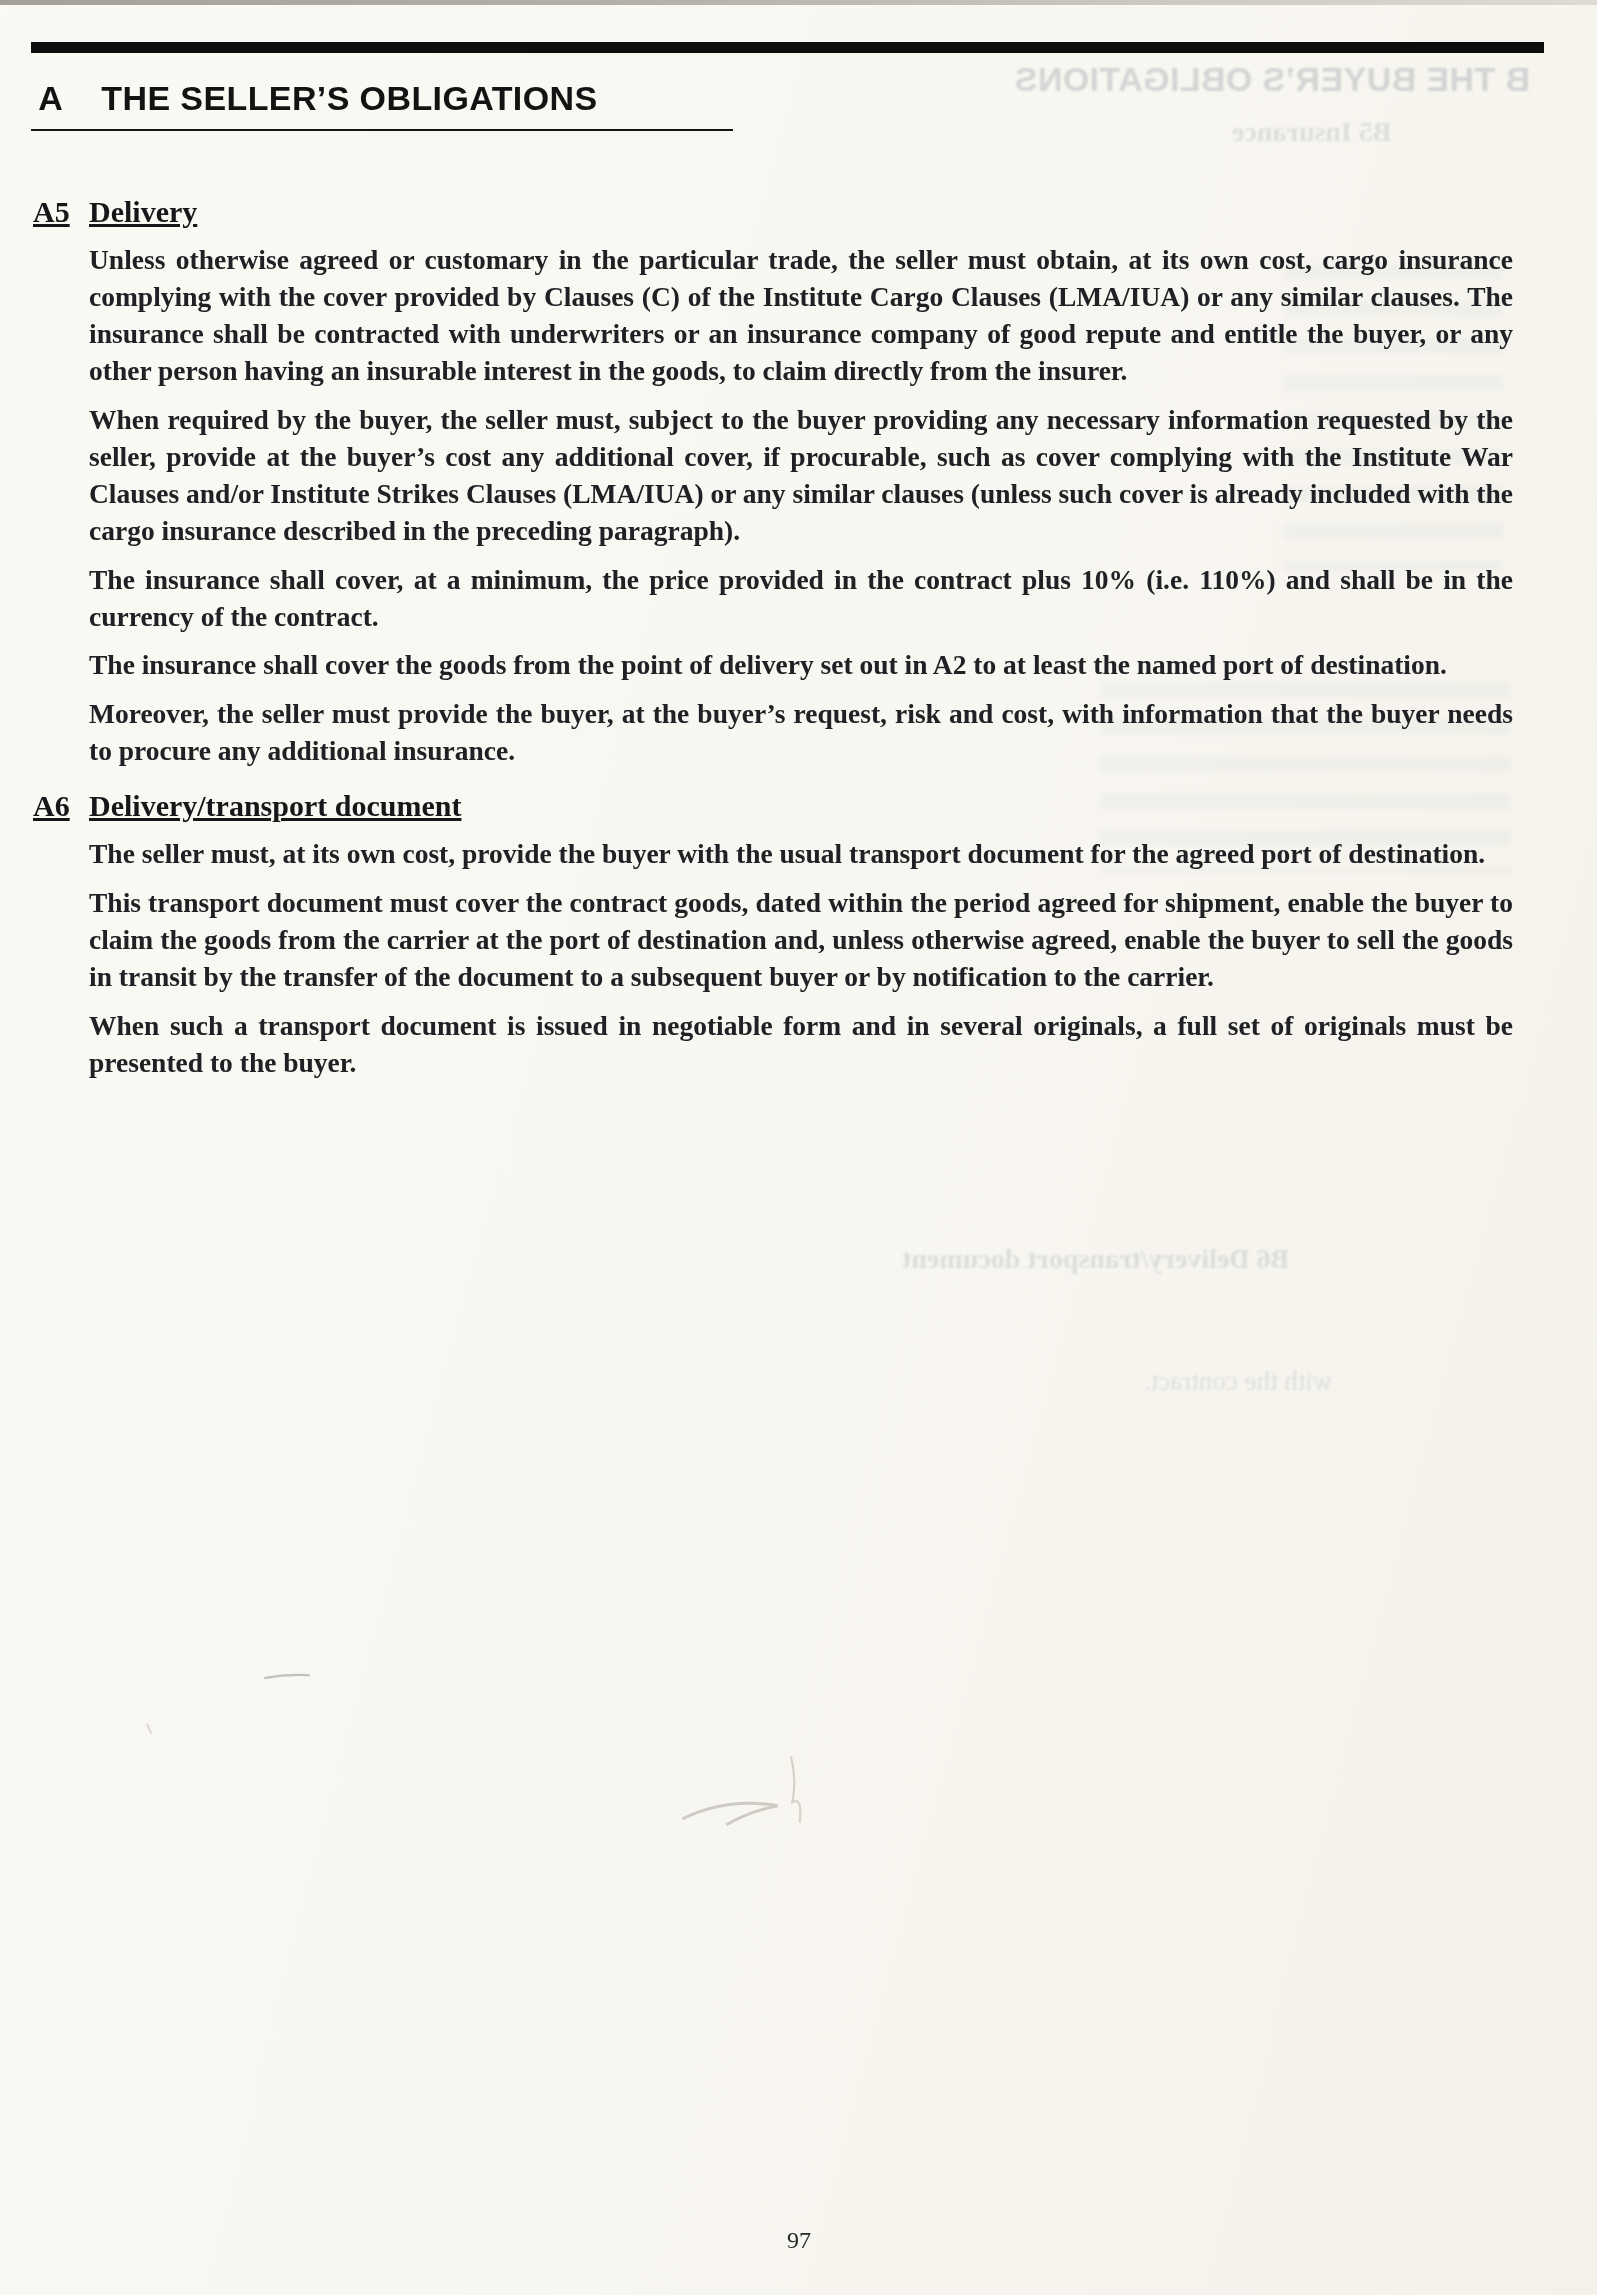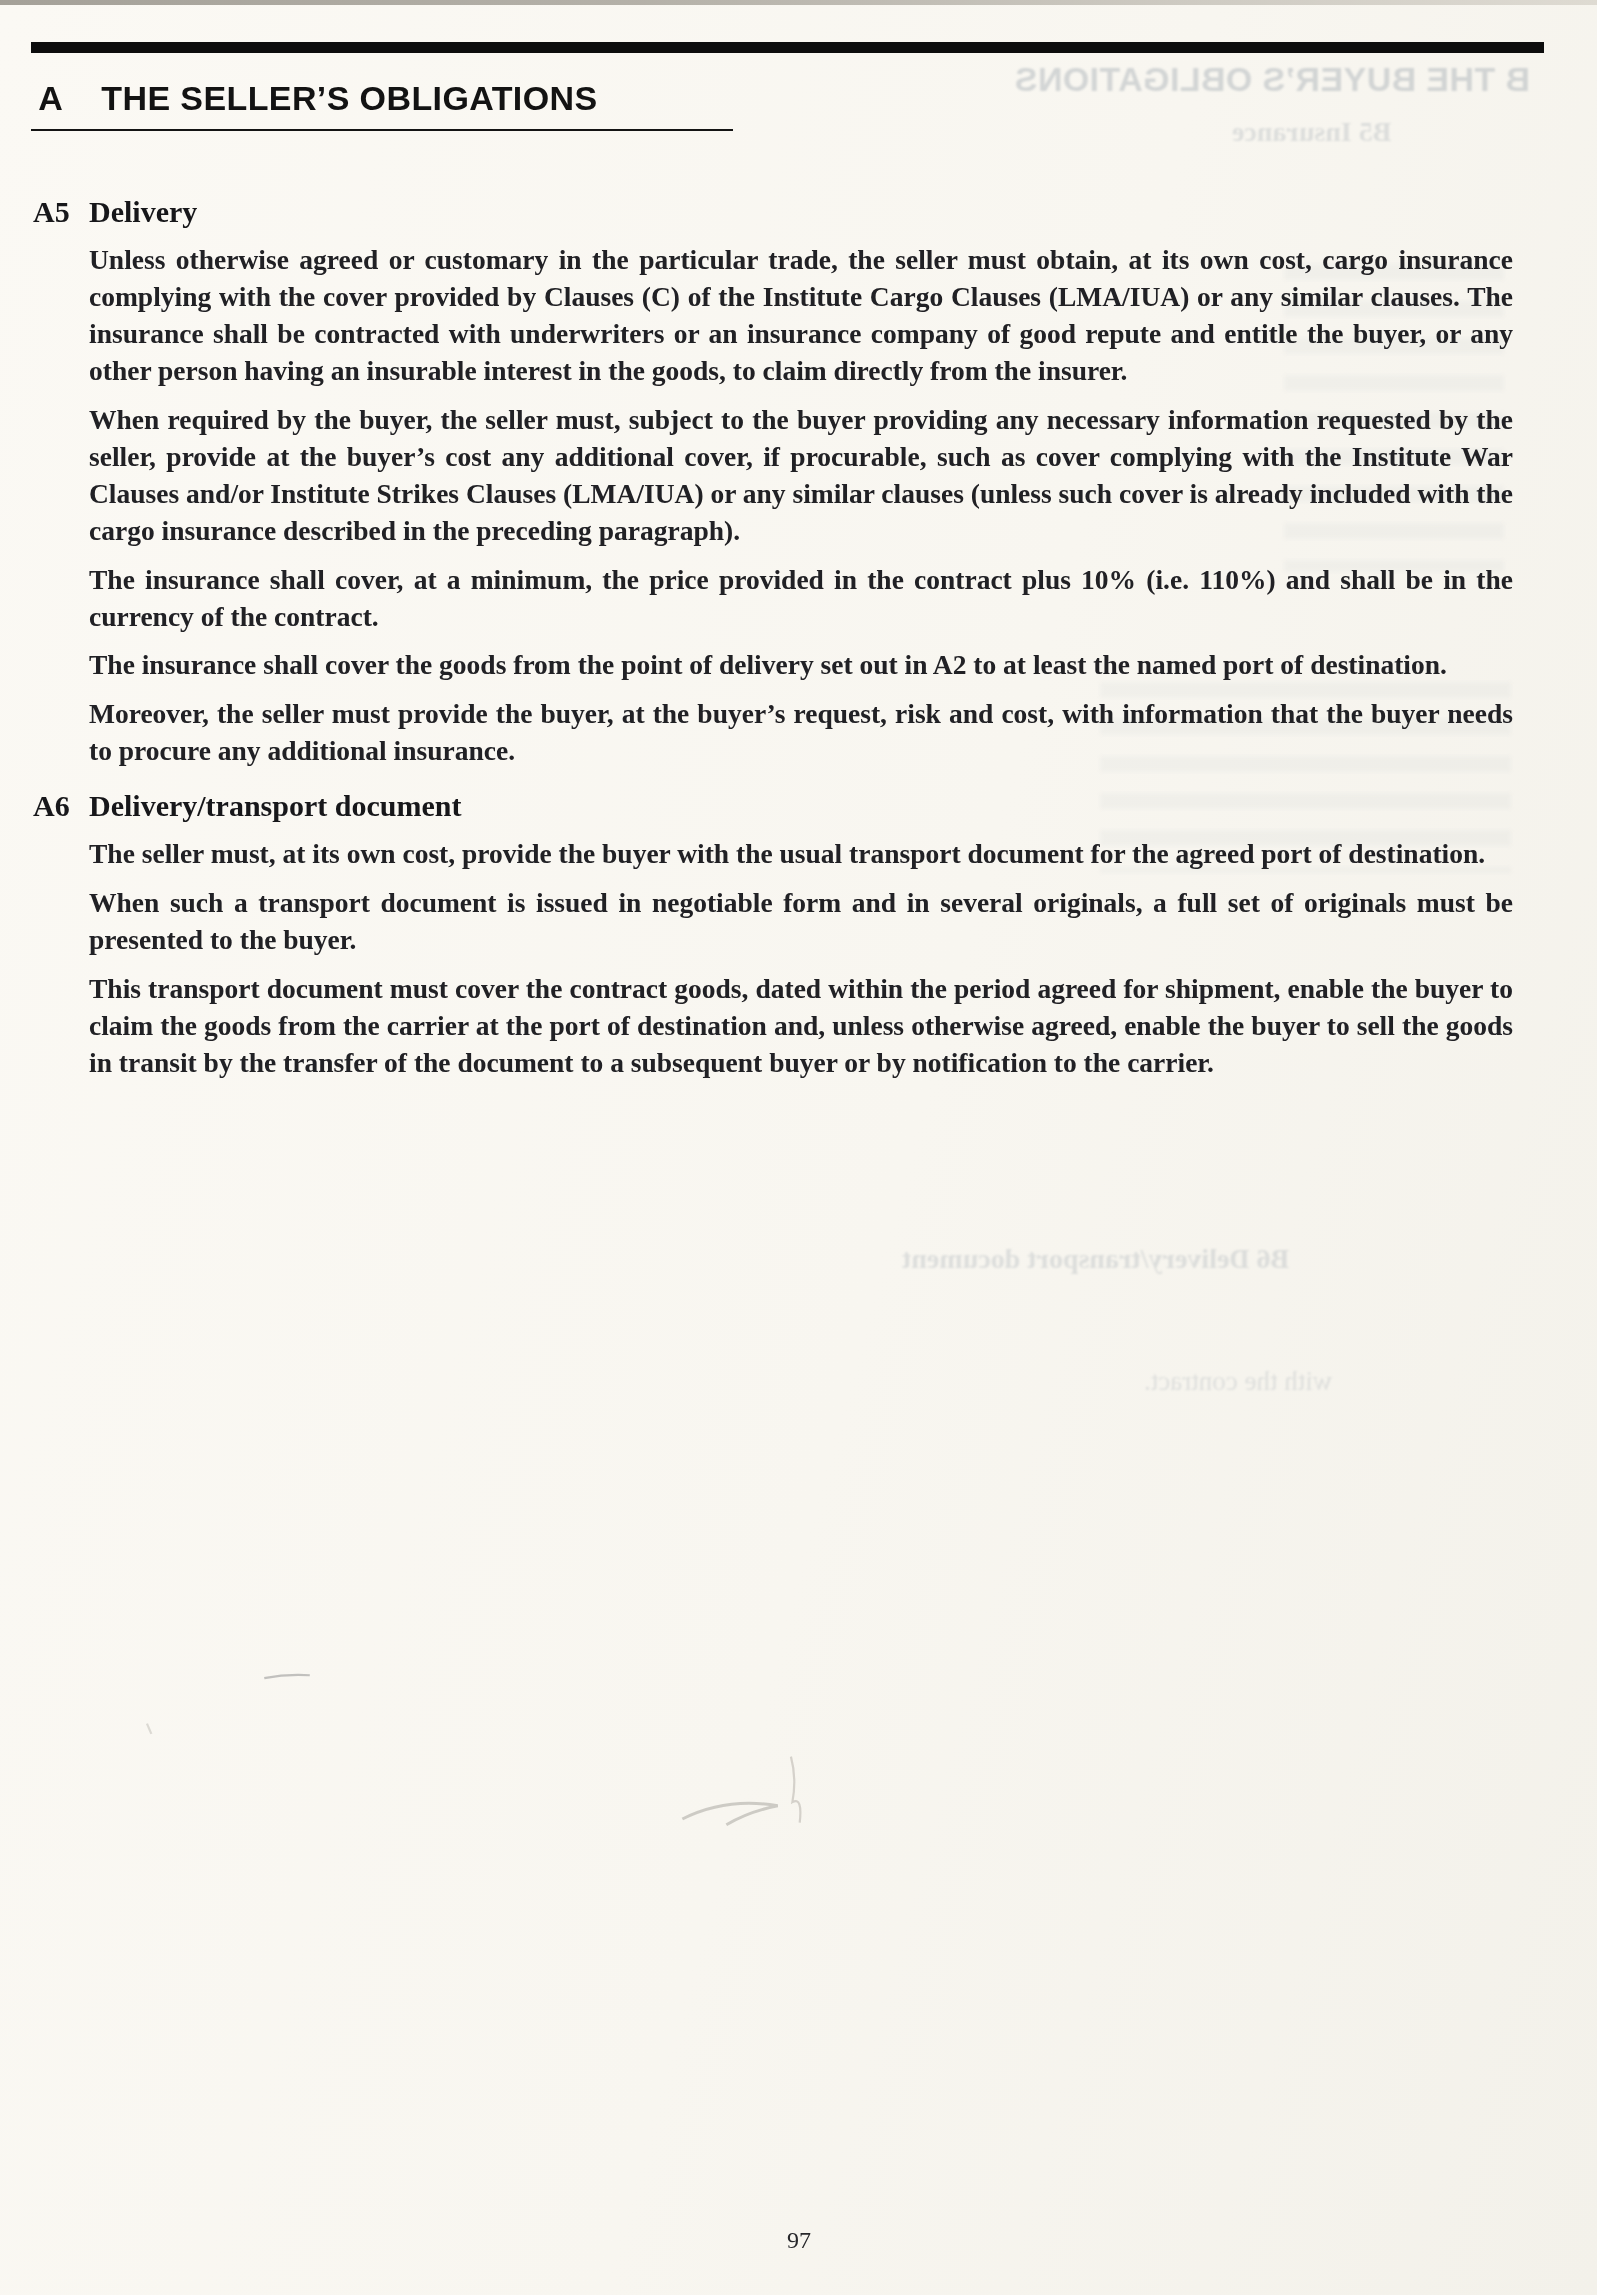--- a/index.html
+++ b/index.html
@@ -54,20 +54,21 @@
     left: 33px;
     width: 1480px;
   }
   .section { margin-bottom: 19px; }
   .section-heading {
     display: flex;
     font-weight: bold;
     font-size: 30px;
     margin: 10.3px 0 13.2px 0;
     color: #17171a;
+    text-decoration: underline;
   }
   .section-number {
     width: 56px;
     flex: 0 0 56px;
   }
   .section-title { flex: 1; }
   .paragraph {
     margin: 0 0 11.7px 56px;
     text-align: justify;
     font-size: 27.5px;
@@ -177,22 +178,22 @@
       <p class="paragraph">The insurance shall cover the goods from the point of delivery set out in A2 to at least the named port of destination.</p>
       <p class="paragraph">Moreover, the seller must provide the buyer, at the buyer’s request, risk and cost, with information that the buyer needs to procure any additional insurance.</p>
     </div>
 
     <div class="section">
       <div class="section-heading">
         <span class="section-number">A6</span>
         <span class="section-title">Delivery/transport document</span>
       </div>
       <p class="paragraph">The seller must, at its own cost, provide the buyer with the usual transport document for the agreed port of destination.</p>
+      <p class="paragraph">This transport document must cover the contract goods, dated within the period agreed for shipment, enable the buyer to claim the goods from the carrier at the port of destination and, unless otherwise agreed, enable the buyer to sell the goods in transit by the transfer of the document to a subsequent buyer or by notification to the carrier.</p>
       <p class="paragraph">When such a transport document is issued in negotiable form and in several originals, a full set of originals must be presented to the buyer.</p>
-      <p class="paragraph">This transport document must cover the contract goods, dated within the period agreed for shipment, enable the buyer to claim the goods from the carrier at the port of destination and, unless otherwise agreed, enable the buyer to sell the goods in transit by the transfer of the document to a subsequent buyer or by notification to the carrier.</p>
     </div>
 
   </div>
 
   <svg class="scan-artifacts" viewBox="0 0 2178 3129">
     <path d="M 360 2288 q 30 -6 62 -4" stroke="#8a8a8a" stroke-width="3" fill="none" opacity="0.5"></path>
     <path d="M 930 2480 q 60 -30 130 -18 q -40 8 -70 26" stroke="#9a9690" stroke-width="4" fill="none" opacity="0.45"></path>
     <path d="M 1078 2395 q 8 30 2 62 q 14 -8 10 28" stroke="#a09c94" stroke-width="3" fill="none" opacity="0.4"></path>
     <path d="M 200 2350 l 6 14" stroke="#b0aca4" stroke-width="3" fill="none" opacity="0.4"></path>
   </svg>

